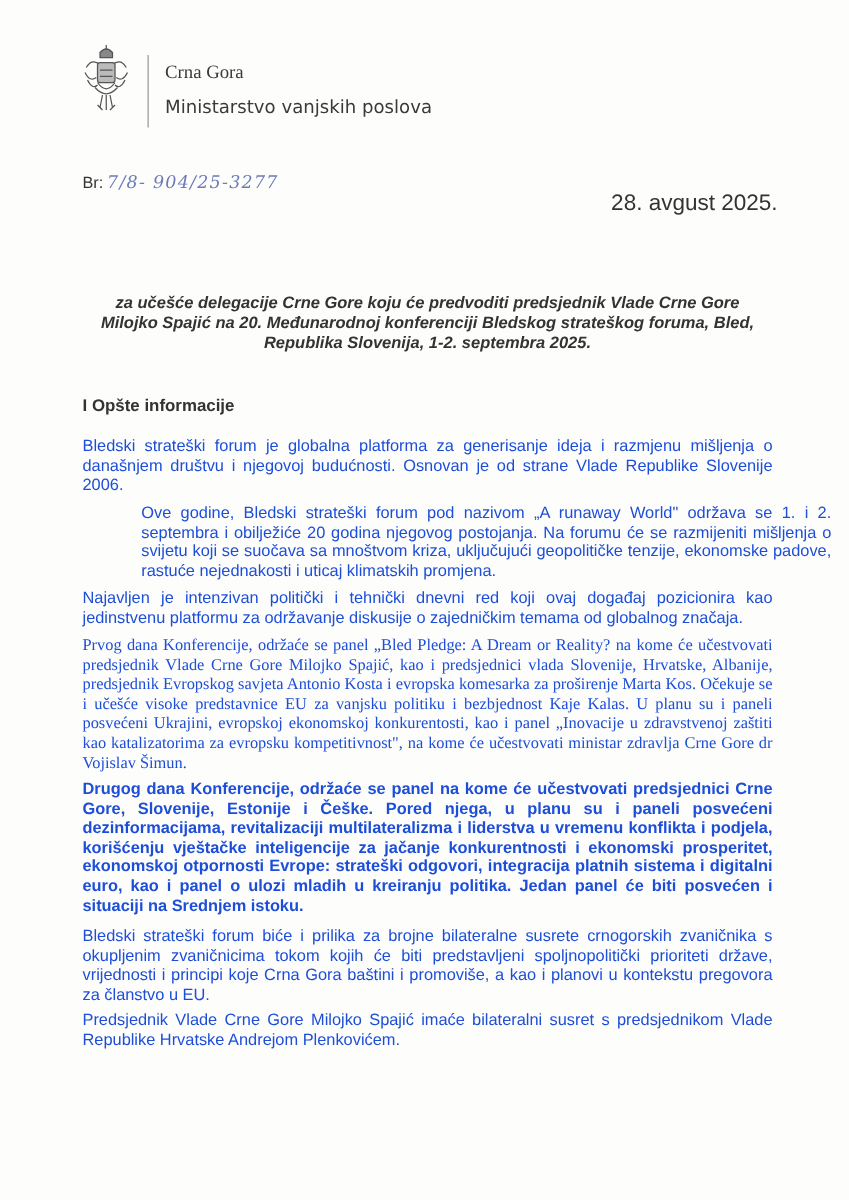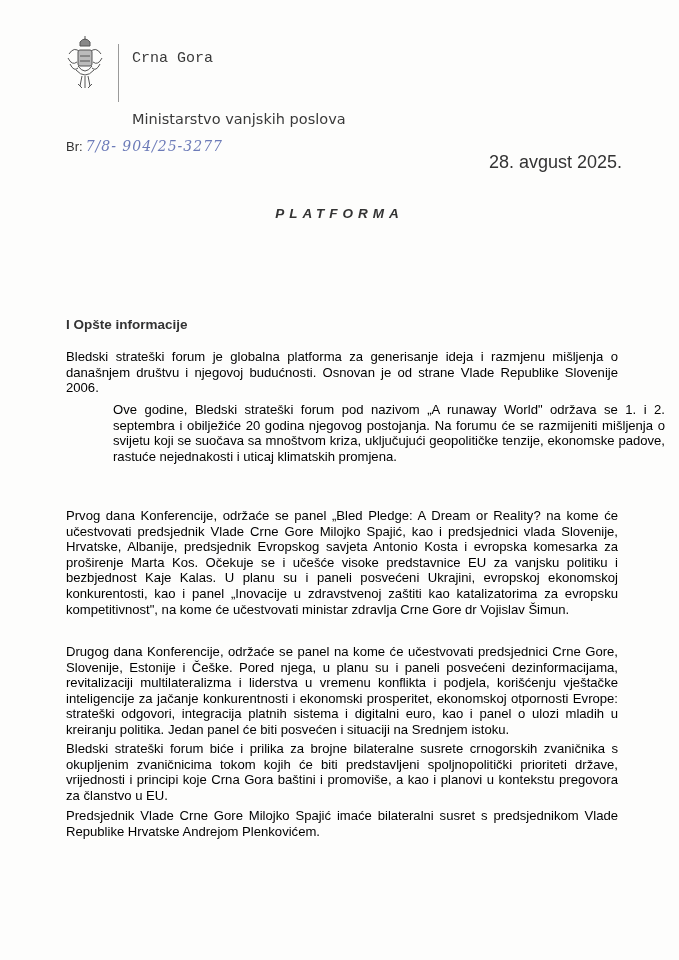--- a/index.html
+++ b/index.html
@@ -5,38 +5,38 @@
     html, body { margin: 0; padding: 0; }
     body {
       width: 679px; height: 960px; background: #fdfdfc; position: relative;
       overflow: hidden; font-family: "Liberation Sans", sans-serif; color: #222;
     }
     .page { position: absolute; left: 0; top: 0; width: 679px; height: 960px; }
 
     .letterhead { position: absolute; left: 66px; top: 36px; height: 70px; }
     .crest { position: absolute; left: 0; top: 0; width: 38px; height: 60px; }
     .vbar { position: absolute; left: 52px; top: 8px; width: 1px; height: 58px; background: #9a9a9a; }
-    .org-name { position: absolute; left: 66px; top: 14px; font-family: Liberation Mono, monospace; font-size: 15px; color: #3a3a3a; white-space: nowrap; }
-    .ministry { position: absolute; left: 66px; top: 42px; font-family: "DejaVu Sans", sans-serif; font-size: 14.5px; color: #3a3a3a; white-space: nowrap; margin-top: 33px; }
+    .org-name { position: absolute; left: 66px; top: 14px; font-family: Liberation Serif, serif; font-size: 15px; color: #3a3a3a; white-space: nowrap; }
+    .ministry { position: absolute; left: 66px; top: 42px; font-family: "DejaVu Sans", sans-serif; font-size: 14.5px; color: #3a3a3a; white-space: nowrap; }
 
     .ref { position: absolute; left: 66px; top: 138px; font-size: 13px; color: #333; white-space: nowrap; }
     .ref .hand { font-family: "DejaVu Serif", serif; font-style: italic; color: #6c7bb8; font-size: 14px; letter-spacing: 1px; margin-left: 3px; }
     .date { position: absolute; right: 57px; top: 152px; font-size: 18px; color: #333; }
 
     .title { position: absolute; left: 0; width: 679px; top: 206px; text-align: center; font-weight: bold; font-style: italic; font-size: 13.5px; letter-spacing: 5px; color: #333; }
     .subtitle { position: absolute; left: 72px; width: 540px; top: 234px; text-align: center; font-weight: bold; font-style: italic; font-size: 13.2px; line-height: 16px; color: #333; }
 
     .section-heading { position: absolute; left: 66px; top: 317px; font-weight: bold; font-size: 13.5px; color: #333; text-align: center; }
 
-    .body-text { position: absolute; left: 66px; width: 552px; font-size: 13.1px; line-height: 15.6px; color: #000000; text-align: justify; }
+    .body-text { position: absolute; left: 66px; width: 552px; font-size: 13.1px; line-height: 15.6px; color: #1d4ed8; text-align: justify; }
     .p1 { top: 349px; }
     .p2 { top: 402px; margin-left: 47px; }
     .p3 { top: 470px; }
-    .p4 { top: 508px; }
-    .p5 { top: 644px; }
+    .p4 { top: 508px; font-family: Liberation Serif, serif; }
+    .p5 { top: 623px; font-weight: bold; }
     .p6 { top: 741px; }
     .p7 { top: 808px; }
   </style>
 </head>
 <body>
 
 <div class="page">
 
   <div class="letterhead">
     <svg class="crest" viewBox="0 0 38 60">
@@ -57,24 +57,25 @@
     <div class="vbar"></div>
     <div class="org-name">Crna Gora</div>
     <div class="ministry">Ministarstvo vanjskih poslova</div>
   </div>
 
   <div class="ref">
     <span>Br:</span><span class="hand">7/8- 904/25-3277</span>
   </div>
   <div class="date">28. avgust 2025.</div>
 
-  <div class="title">PLATFORMA</div>
+  <div class="subtitle">za učešće delegacije Crne Gore koju će predvoditi predsjednik Vlade Crne Gore Milojko Spajić na 20. Međunarodnoj konferenciji Bledskog strateškog foruma, Bled, Republika Slovenija, 1-2. septembra 2025.</div>
 
   <div class="section-heading">I Opšte informacije</div>
 
   <div class="body-text p1">Bledski strateški forum je globalna platforma za generisanje ideja i razmjenu mišljenja o današnjem društvu i njegovoj budućnosti. Osnovan je od strane Vlade Republike Slovenije 2006.</div>
   <div class="body-text p2">Ove godine, Bledski strateški forum pod nazivom „A runaway World" održava se 1. i 2. septembra i obilježiće 20 godina njegovog postojanja. Na forumu će se razmijeniti mišljenja o svijetu koji se suočava sa mnoštvom kriza, uključujući geopolitičke tenzije, ekonomske padove, rastuće nejednakosti i uticaj klimatskih promjena.</div>
+  <div class="body-text p3">Najavljen je intenzivan politički i tehnički dnevni red koji ovaj događaj pozicionira kao jedinstvenu platformu za održavanje diskusije o zajedničkim temama od globalnog značaja.</div>
   <div class="body-text p4">Prvog dana Konferencije, održaće se panel „Bled Pledge: A Dream or Reality? na kome će učestvovati predsjednik Vlade Crne Gore Milojko Spajić, kao i predsjednici vlada Slovenije, Hrvatske, Albanije, predsjednik Evropskog savjeta Antonio Kosta i evropska komesarka za proširenje Marta Kos. Očekuje se i učešće visoke predstavnice EU za vanjsku politiku i bezbjednost Kaje Kalas. U planu su i paneli posvećeni Ukrajini, evropskoj ekonomskoj konkurentosti, kao i panel „Inovacije u zdravstvenoj zaštiti kao katalizatorima za evropsku kompetitivnost", na kome će učestvovati ministar zdravlja Crne Gore dr Vojislav Šimun.</div>
   <div class="body-text p5">Drugog dana Konferencije, održaće se panel na kome će učestvovati predsjednici Crne Gore, Slovenije, Estonije i Češke. Pored njega, u planu su i paneli posvećeni dezinformacijama, revitalizaciji multilateralizma i liderstva u vremenu konflikta i podjela, korišćenju vještačke inteligencije za jačanje konkurentnosti i ekonomski prosperitet, ekonomskoj otpornosti Evrope: strateški odgovori, integracija platnih sistema i digitalni euro, kao i panel o ulozi mladih u kreiranju politika. Jedan panel će biti posvećen i situaciji na Srednjem istoku.</div>
   <div class="body-text p6">Bledski strateški forum biće i prilika za brojne bilateralne susrete crnogorskih zvaničnika s okupljenim zvaničnicima tokom kojih će biti predstavljeni spoljnopolitički prioriteti države, vrijednosti i principi koje Crna Gora baštini i promoviše, a kao i planovi u kontekstu pregovora za članstvo u EU.</div>
   <div class="body-text p7">Predsjednik Vlade Crne Gore Milojko Spajić imaće bilateralni susret s predsjednikom Vlade Republike Hrvatske Andrejom Plenkovićem.</div>
 
 </div>
 
 </body></html>

